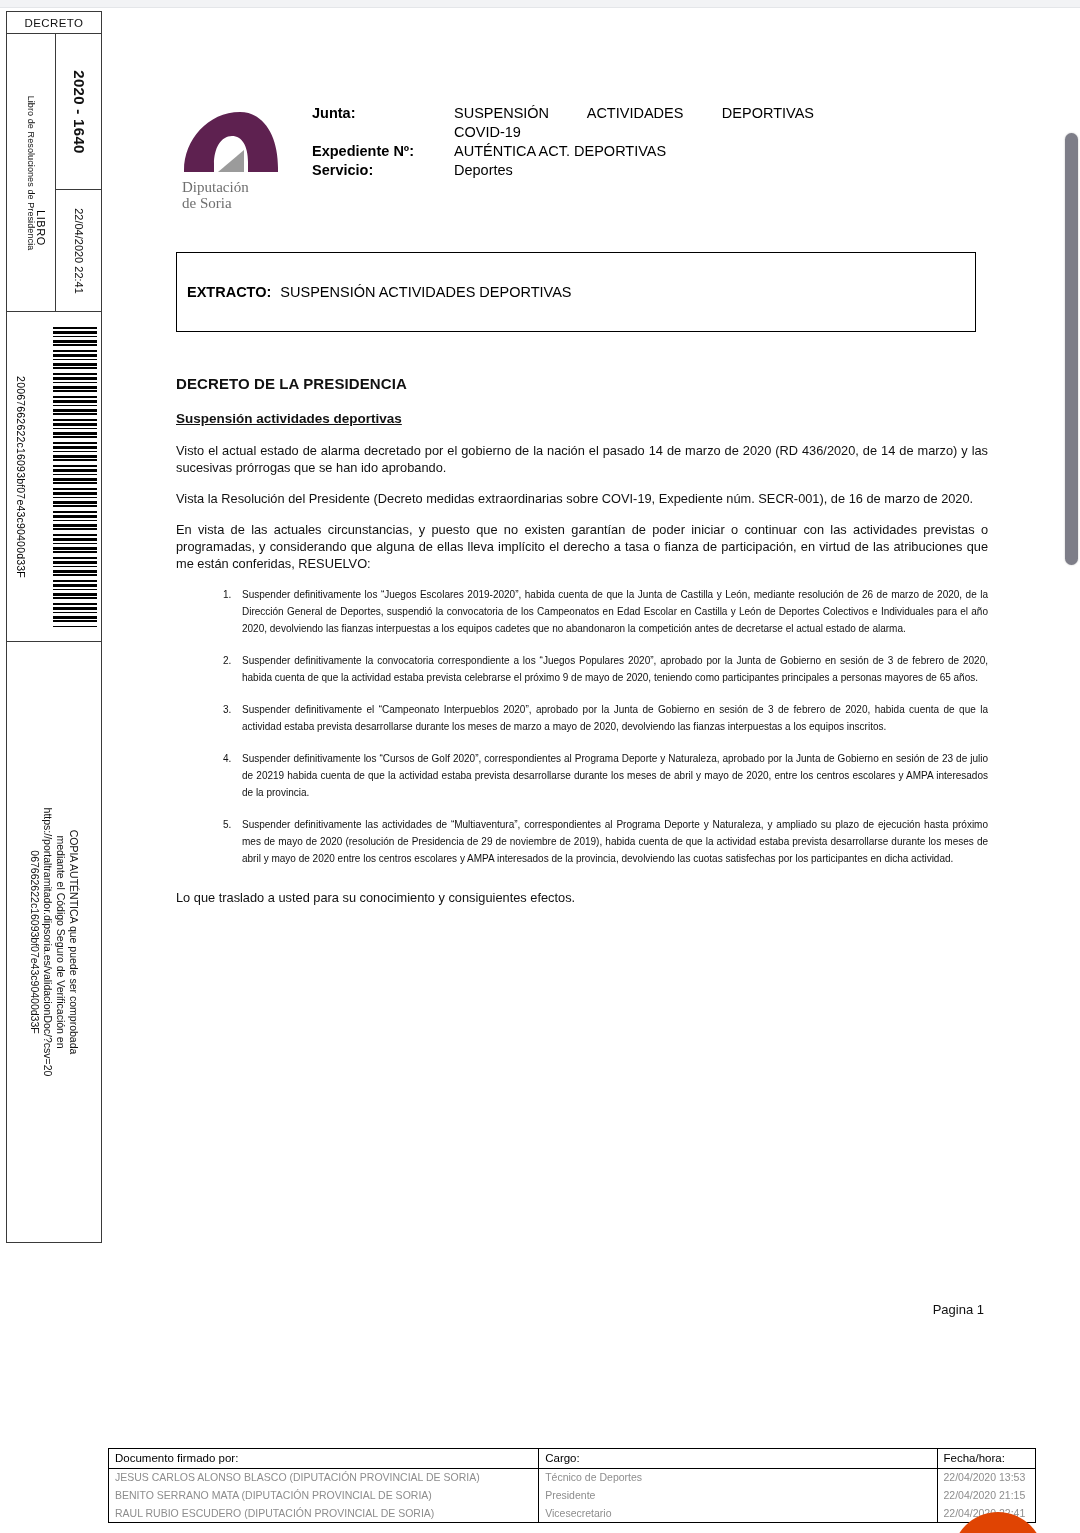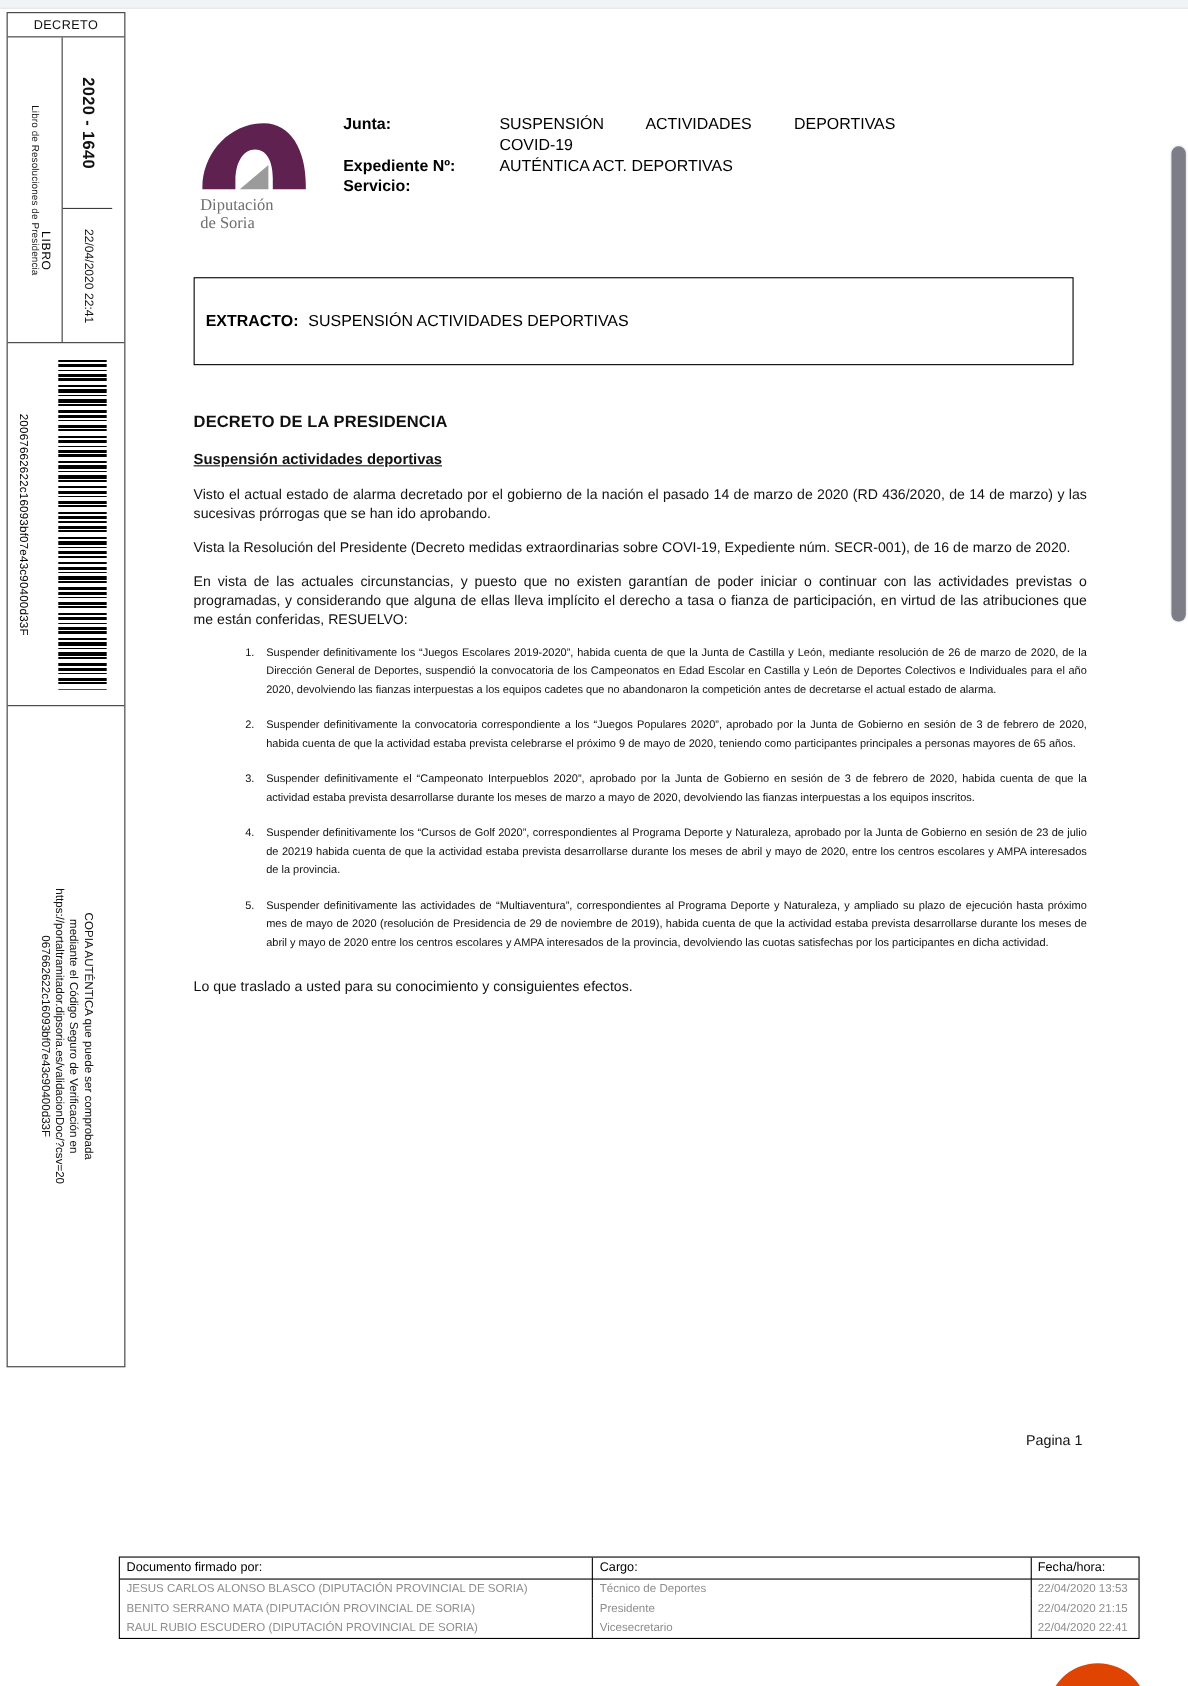--- a/index.html
+++ b/index.html
@@ -21,21 +21,21 @@
     position: absolute; left: 0; top: 0;
     width: 1080px; height: 8px;
     background: #f2f3f5;
     border-bottom: 1px solid #e4e6e9;
   }
 
   
   .stamp {
     position: absolute;
     left: 6px; top: 11px;
-    width: 108px;
+    width: 96px;
     border: 1px solid #3a3a3a;
     background: #fff;
   }
   .stamp-title {
     height: 22px;
     border-bottom: 1px solid #3a3a3a;
     display: flex; align-items: center; justify-content: center;
     font-size: 11.5px;
     letter-spacing: .4px;
     color: #111;
@@ -264,21 +264,21 @@
     left: 0; top: 1302px;
     width: 876px;
     text-align: right;
     font-size: 13px;
     color: #111;
   }
 
   
   .sig {
     position: absolute;
-    left: 0px; top: 1415px;
+    left: 0px; top: 1448px;
     width: 928px;
     border: 1.5px solid #000;
     border-collapse: collapse;
     background: #fff;
   }
   .sig table { width: 100%; border-collapse: collapse; }
   .sig th {
     text-align: left;
     font-weight: normal;
     font-size: 11.5px;
@@ -399,20 +399,21 @@
         <div class="fld-row">
           <div class="fld-label"></div>
           <div class="fld-value plain">COVID-19</div>
         </div>
         <div class="fld-row">
           <div class="fld-label">Expediente Nº:</div>
           <div class="fld-value plain">AUTÉNTICA ACT. DEPORTIVAS</div>
         </div>
         <div class="fld-row">
           <div class="fld-label">Servicio:</div>
+          <div class="fld-value plain">Deportes</div>
         </div>
       </div>
     </div>
 
     <div class="extracto">
       <span class="extracto-label">EXTRACTO:</span>
       <span class="extracto-value">SUSPENSIÓN ACTIVIDADES DEPORTIVAS</span>
     </div>
 
     <div class="body">

